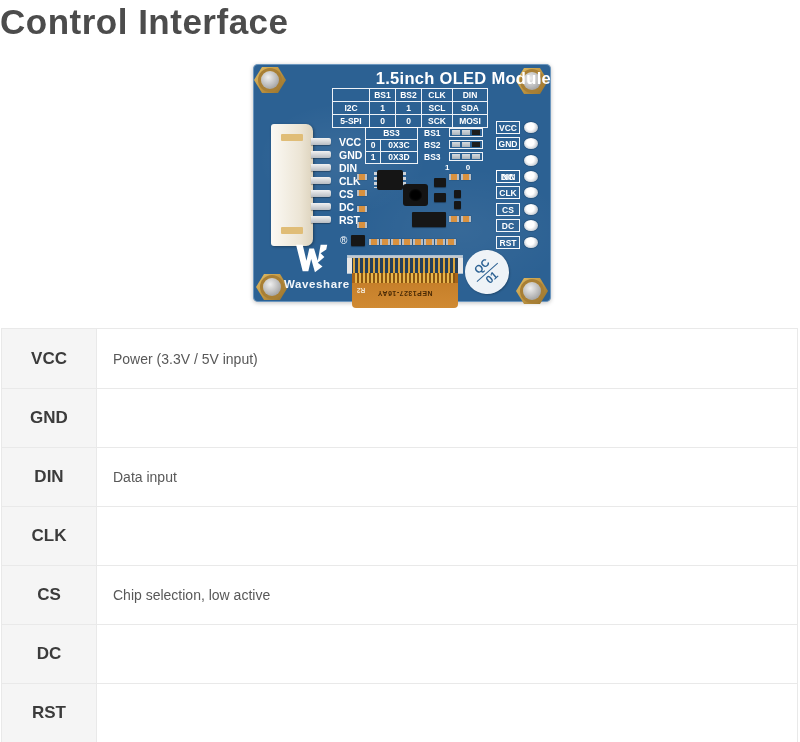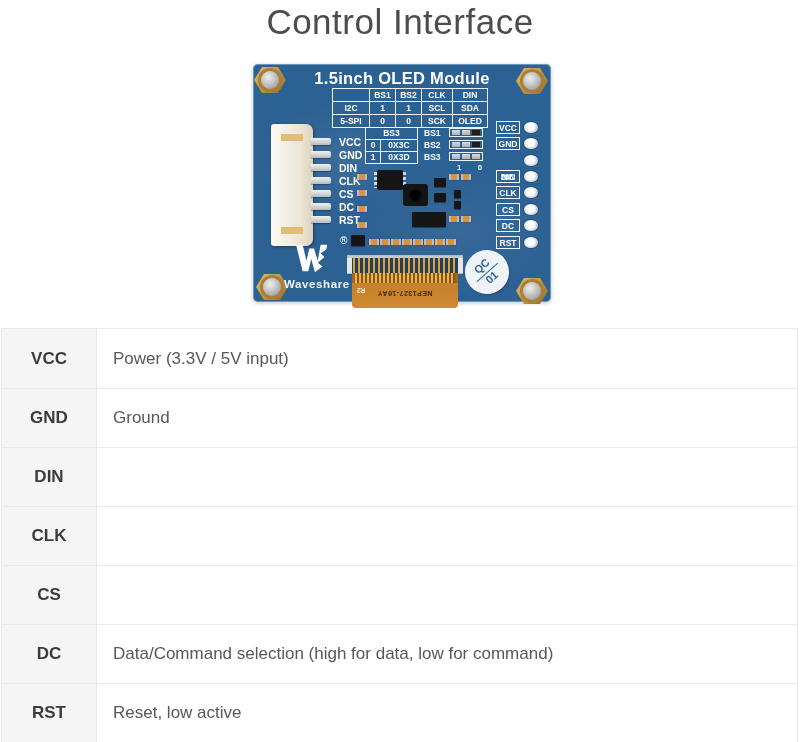--- a/index.html
+++ b/index.html
@@ -1,31 +1,31 @@
 <!DOCTYPE html>
 <html><head>
 <meta charset="utf-8">
 <style>
   * { margin:0; padding:0; box-sizing:border-box; }
   html,body { background:#fff; font-family:"Liberation Sans", sans-serif; }
   .page { position:relative; width:800px; height:742px; background:#fff; overflow:hidden; }
 
   
-  .page-title { position:absolute; top:2px; left:0; width:100%; text-align:center;
-    font-size:35px; font-weight:400; color:#4c4c4c; letter-spacing:0.5px; }
+  .page-title { position:absolute; top:2px; left:0; width:100%; text-align:left;
+    font-size:35px; font-weight:700; color:#4c4c4c; letter-spacing:0.5px; }
 
   
   .board { position:absolute; left:253px; top:64px; width:298px; height:238px;
     background:
       radial-gradient(120px 80px at 30% 40%, rgba(255,255,255,0.07), rgba(255,255,255,0) 70%),
       radial-gradient(150px 90px at 70% 70%, rgba(255,255,255,0.05), rgba(255,255,255,0) 70%),
       #2c6193;
     border-radius:5px; box-shadow: inset 0 0 0 1px rgba(160,195,225,0.55), 0 1px 4px rgba(0,0,0,0.25); }
 
-  .board-title { position:absolute; top:5px; left:0; right:0; text-align:center;
+  .board-title { position:absolute; top:5px; left:0; right:0; text-align:right;
     color:#fff; font-weight:bold; font-size:16.5px; letter-spacing:0.3px; }
 
   
   .standoff { position:absolute; width:32px; height:28px;
     clip-path:polygon(25% 4%,75% 4%,100% 50%,75% 96%,25% 96%,0% 50%);
     background:linear-gradient(135deg,#e3c06a,#c49a44 45%,#8f6b2a); }
   .standoff::after { content:""; position:absolute; left:7px; top:5px; width:18px; height:18px;
     border-radius:50%; background:radial-gradient(circle at 40% 35%, #efefef, #b9b9b9 55%, #8a8a8a);
     box-shadow:0 0 0 3px #a87f35; }
   .standoff.tl { left:1px;  top:2px; }
@@ -40,21 +40,21 @@
   .mode-table { left:79px; top:24px; grid-template-columns:36px 25px 25px 30px 34px; grid-auto-rows:12px; }
   .bs3-table  { left:112px; top:63px; grid-template-columns:14px 36px; grid-auto-rows:11px; }
   .bs3-table .span2 { grid-column:1 / span 2; }
 
   
   .jrow { position:absolute; left:171px; height:11px; display:flex; align-items:center; gap:3px; }
   .jrow .jlabel { color:#fff; font-weight:bold; font-size:8.5px; width:22px; }
   .jpads { display:flex; gap:2px; border:1px solid rgba(255,255,255,0.92); padding:1px 2px; align-items:center; }
   .jpad { width:8px; height:5px; background:linear-gradient(#d7dce1,#aab2ba); }
   .jpad.dark { background:#1d1d1d; }
-  .jscale { position:absolute; left:204px; top:99px; color:#fff; font-weight:bold; font-size:8px; letter-spacing:7px; }
+  .jscale { position:absolute; left:192px; top:99px; color:#fff; font-weight:bold; font-size:8px; letter-spacing:7px; }
 
   
   .jst { position:absolute; left:18px; top:60px; width:42px; height:122px;
     background:linear-gradient(90deg,#fbf9f4,#ece5d5 70%,#ddd3bd); border-radius:3px 7px 7px 3px;
     box-shadow:1px 1px 3px rgba(0,0,0,0.35); }
   .jst::before, .jst::after { content:""; position:absolute; left:10px; width:22px; height:7px;
     background:#e0bd77; border-radius:1px; }
   .jst::before { top:10px; } .jst::after { bottom:12px; }
   .jst-pin { position:absolute; left:58px; width:20px; height:7px;
     background:linear-gradient(#f2f2f2,#b7bcc2); border-radius:0 2px 2px 0;
@@ -109,21 +109,21 @@
 
   
   .pin-table { position:absolute; left:1px; top:328px; width:797px;
     border:1px solid #e9e9e9; border-bottom:1px solid #e4e4e4; }
   .prow { display:flex; height:59px; border-top:1px solid #e9e9e9; }
   .prow:first-child { border-top:none; }
   .pcell.pin { width:95px; background:#f5f5f5; border-right:1px solid #e9e9e9;
     display:flex; align-items:center; justify-content:center;
     font-weight:bold; font-size:17px; color:#3b3b3b; }
   .pcell.desc { flex:1; display:flex; align-items:center; padding-left:16px;
-    font-size:17px; color:#585858; background:#fff; }
+    font-size:14px; color:#585858; background:#fff; }
 </style>
 </head>
 <body>
 
 <div class="page">
 
   <div class="page-title">Control Interface</div>
 
   <div class="board">
 
@@ -142,21 +142,21 @@
       <div class="cell">DIN</div>
       <div class="cell">I2C</div>
       <div class="cell">1</div>
       <div class="cell">1</div>
       <div class="cell">SCL</div>
       <div class="cell">SDA</div>
       <div class="cell">5-SPI</div>
       <div class="cell">0</div>
       <div class="cell">0</div>
       <div class="cell">SCK</div>
-      <div class="cell">OLED</div>
+      <div class="cell">MOSI</div>
     </div>
 
     <div class="silk-grid bs3-table">
       <div class="cell span2">BS3</div>
       <div class="cell">0</div>
       <div class="cell">0X3C</div>
       <div class="cell">1</div>
       <div class="cell">0X3D</div>
     </div>
 
@@ -264,34 +264,33 @@
     </div>
   </div>
 
   <div class="pin-table">
     <div class="prow">
       <div class="pcell pin">VCC</div>
       <div class="pcell desc">Power (3.3V / 5V input)</div>
     </div>
     <div class="prow">
       <div class="pcell pin">GND</div>
-      <div class="pcell desc">Ground</div>
     </div>
     <div class="prow">
       <div class="pcell pin">DIN</div>
+      <div class="pcell desc">Data input</div>
     </div>
     <div class="prow">
       <div class="pcell pin">CLK</div>
     </div>
     <div class="prow">
       <div class="pcell pin">CS</div>
+      <div class="pcell desc">Chip selection, low active</div>
     </div>
     <div class="prow">
       <div class="pcell pin">DC</div>
-      <div class="pcell desc">Data/Command selection (high for data, low for command)</div>
     </div>
     <div class="prow">
       <div class="pcell pin">RST</div>
-      <div class="pcell desc">Reset, low active</div>
     </div>
   </div>
 
 </div>
 
 </body></html>

